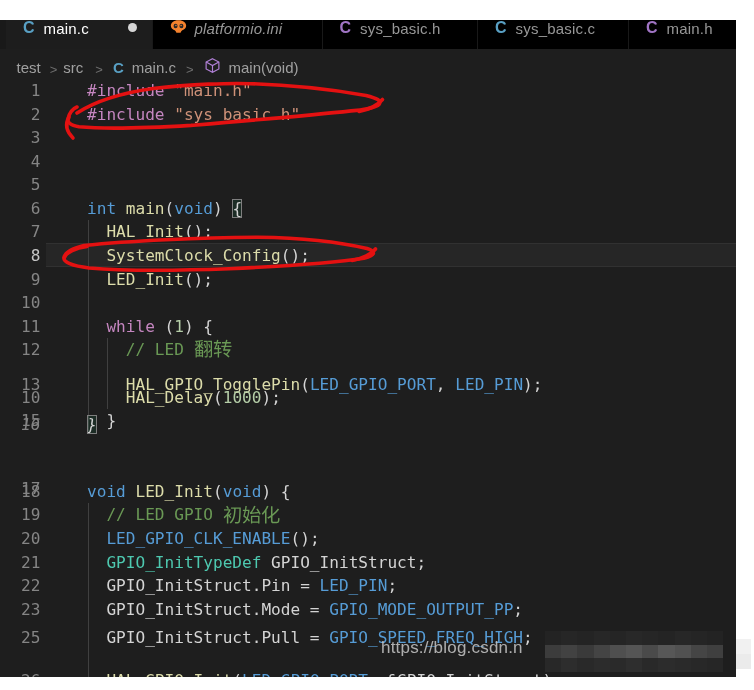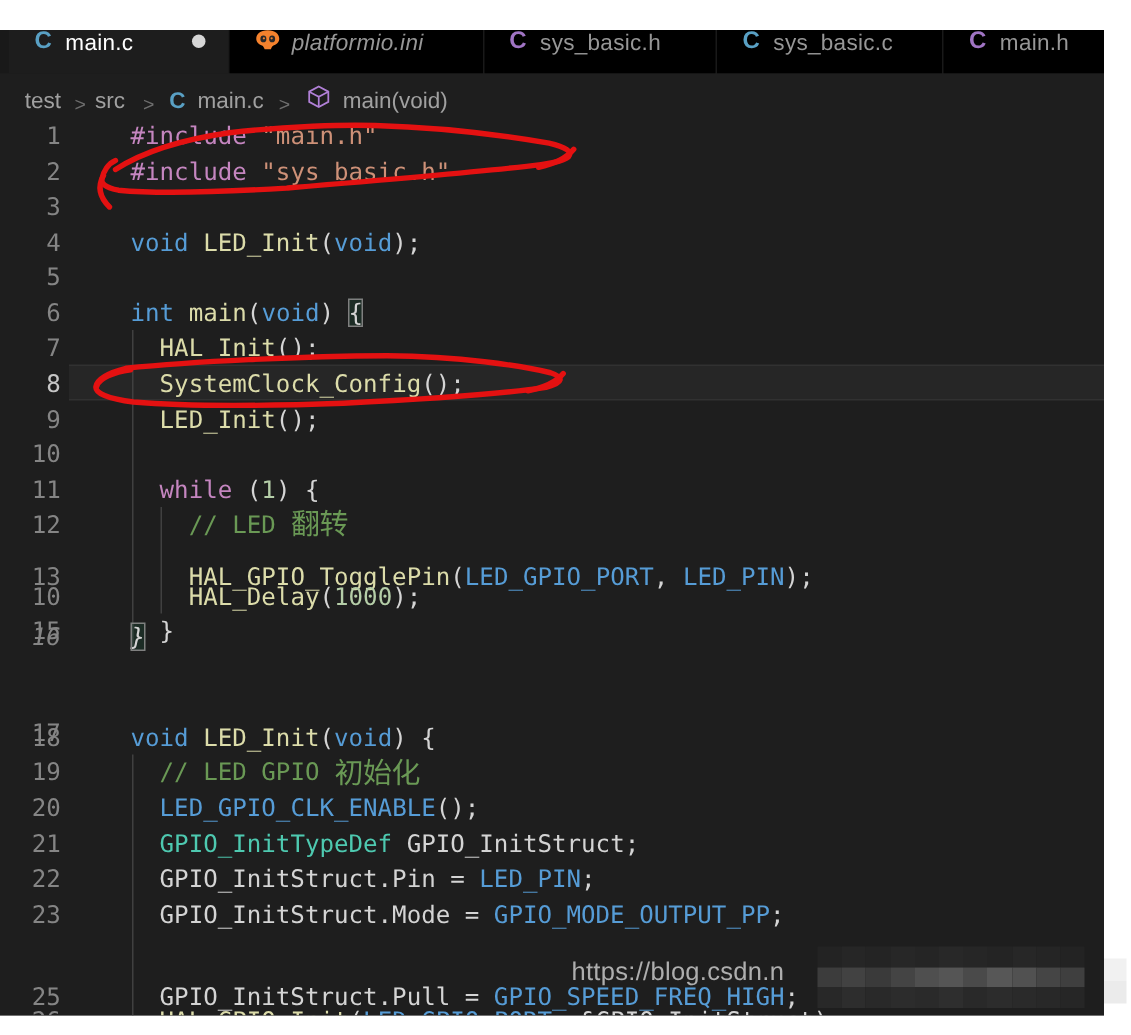--- a/index.html
+++ b/index.html
@@ -130,21 +130,20 @@
       <div class="cline" style="top: 26.58px;">
         <div class="lnum">2</div>
         <div class="ctext"><span class="tok-ctl">#include</span><span class="tok-pl"> </span><span class="tok-str">"sys_basic.h"</span></div>
       </div>
       <div class="cline" style="top: 50.16px;">
         <div class="lnum">3</div>
         <div class="ctext"></div>
       </div>
       <div class="cline" style="top: 73.74px;">
         <div class="lnum">4</div>
-        <div class="ctext"><span class="tok-kw">void</span><span class="tok-pl"> </span><span class="tok-fn">LED_Init</span><span class="tok-pl">(</span><span class="tok-kw">void</span><span class="tok-pl">);</span></div>
       </div>
       <div class="cline" style="top: 97.32px;">
         <div class="lnum">5</div>
         <div class="ctext"></div>
       </div>
       <div class="cline" style="top: 120.9px;">
         <div class="lnum">6</div>
         <div class="ctext"><span class="tok-kw">int</span><span class="tok-pl"> </span><span class="tok-fn">main</span><span class="tok-pl">(</span><span class="tok-kw">void</span><span class="tok-pl">) </span><span class="tok-brx">{</span></div>
       </div>
       <div class="cline" style="top: 144.48px;">
@@ -218,21 +217,21 @@
         <div class="ctext"><span class="tok-pl">  </span><span class="tok-ty">GPIO_InitTypeDef</span><span class="tok-pl"> GPIO_InitStruct;</span></div>
       </div>
       <div class="cline" style="top: 498.18px;">
         <div class="lnum">22</div>
         <div class="ctext"><span class="tok-pl">  GPIO_InitStruct.Pin = </span><span class="tok-kw">LED_PIN</span><span class="tok-pl">;</span></div>
       </div>
       <div class="cline" style="top: 521.76px;">
         <div class="lnum">23</div>
         <div class="ctext"><span class="tok-pl">  GPIO_InitStruct.Mode = </span><span class="tok-kw">GPIO_MODE_OUTPUT_PP</span><span class="tok-pl">;</span></div>
       </div>
-      <div class="cline" style="top: 577px;">
+      <div class="cline" style="top: 550px;">
         <div class="lnum">25</div>
         <div class="ctext"><span class="tok-pl">  GPIO_InitStruct.Pull = </span><span class="tok-kw">GPIO_SPEED_FREQ_HIGH</span><span class="tok-pl">;</span></div>
       </div>
       <div class="cline" style="top: 592.5px;">
         <div class="lnum">26</div>
         <div class="ctext"><span class="tok-pl">  </span><span class="tok-fn">HAL_GPIO_Init</span><span class="tok-pl">(</span><span class="tok-kw">LED_GPIO_PORT</span><span class="tok-pl">, &amp;GPIO_InitStruct);</span></div>
       </div>
     </div>
   <div id="watermark">https://blog.csdn.n</div>
 </div>

